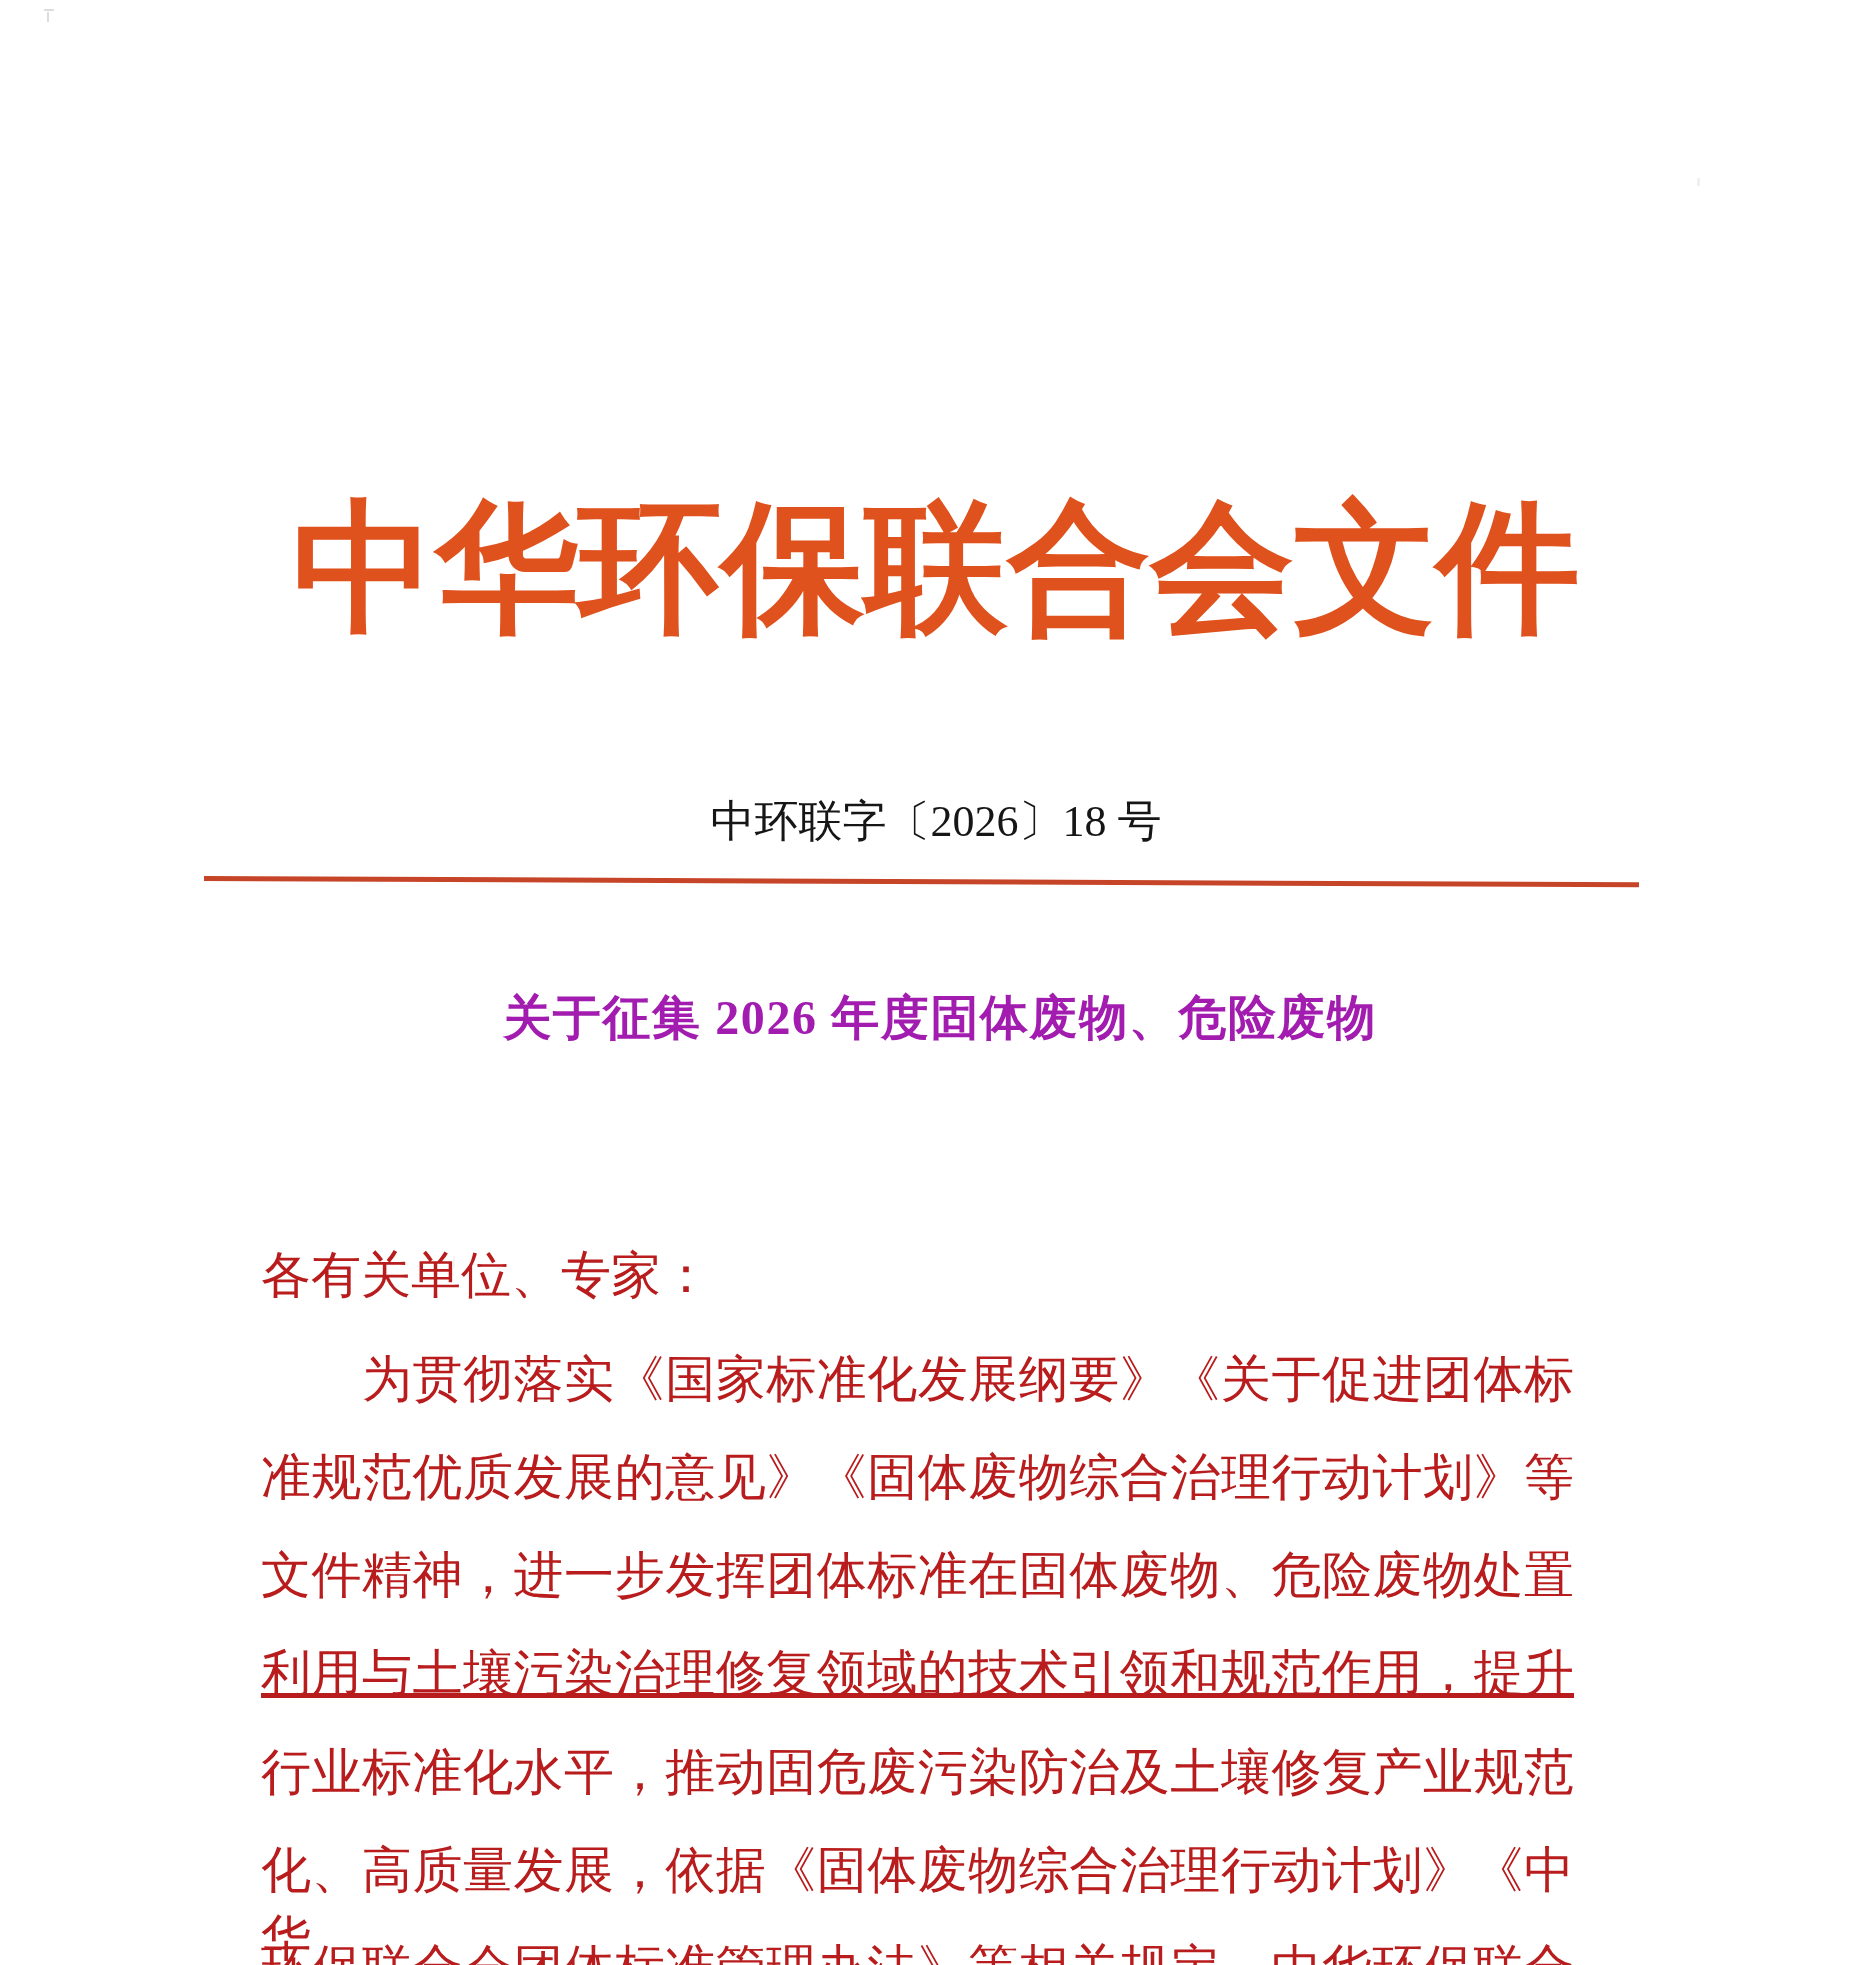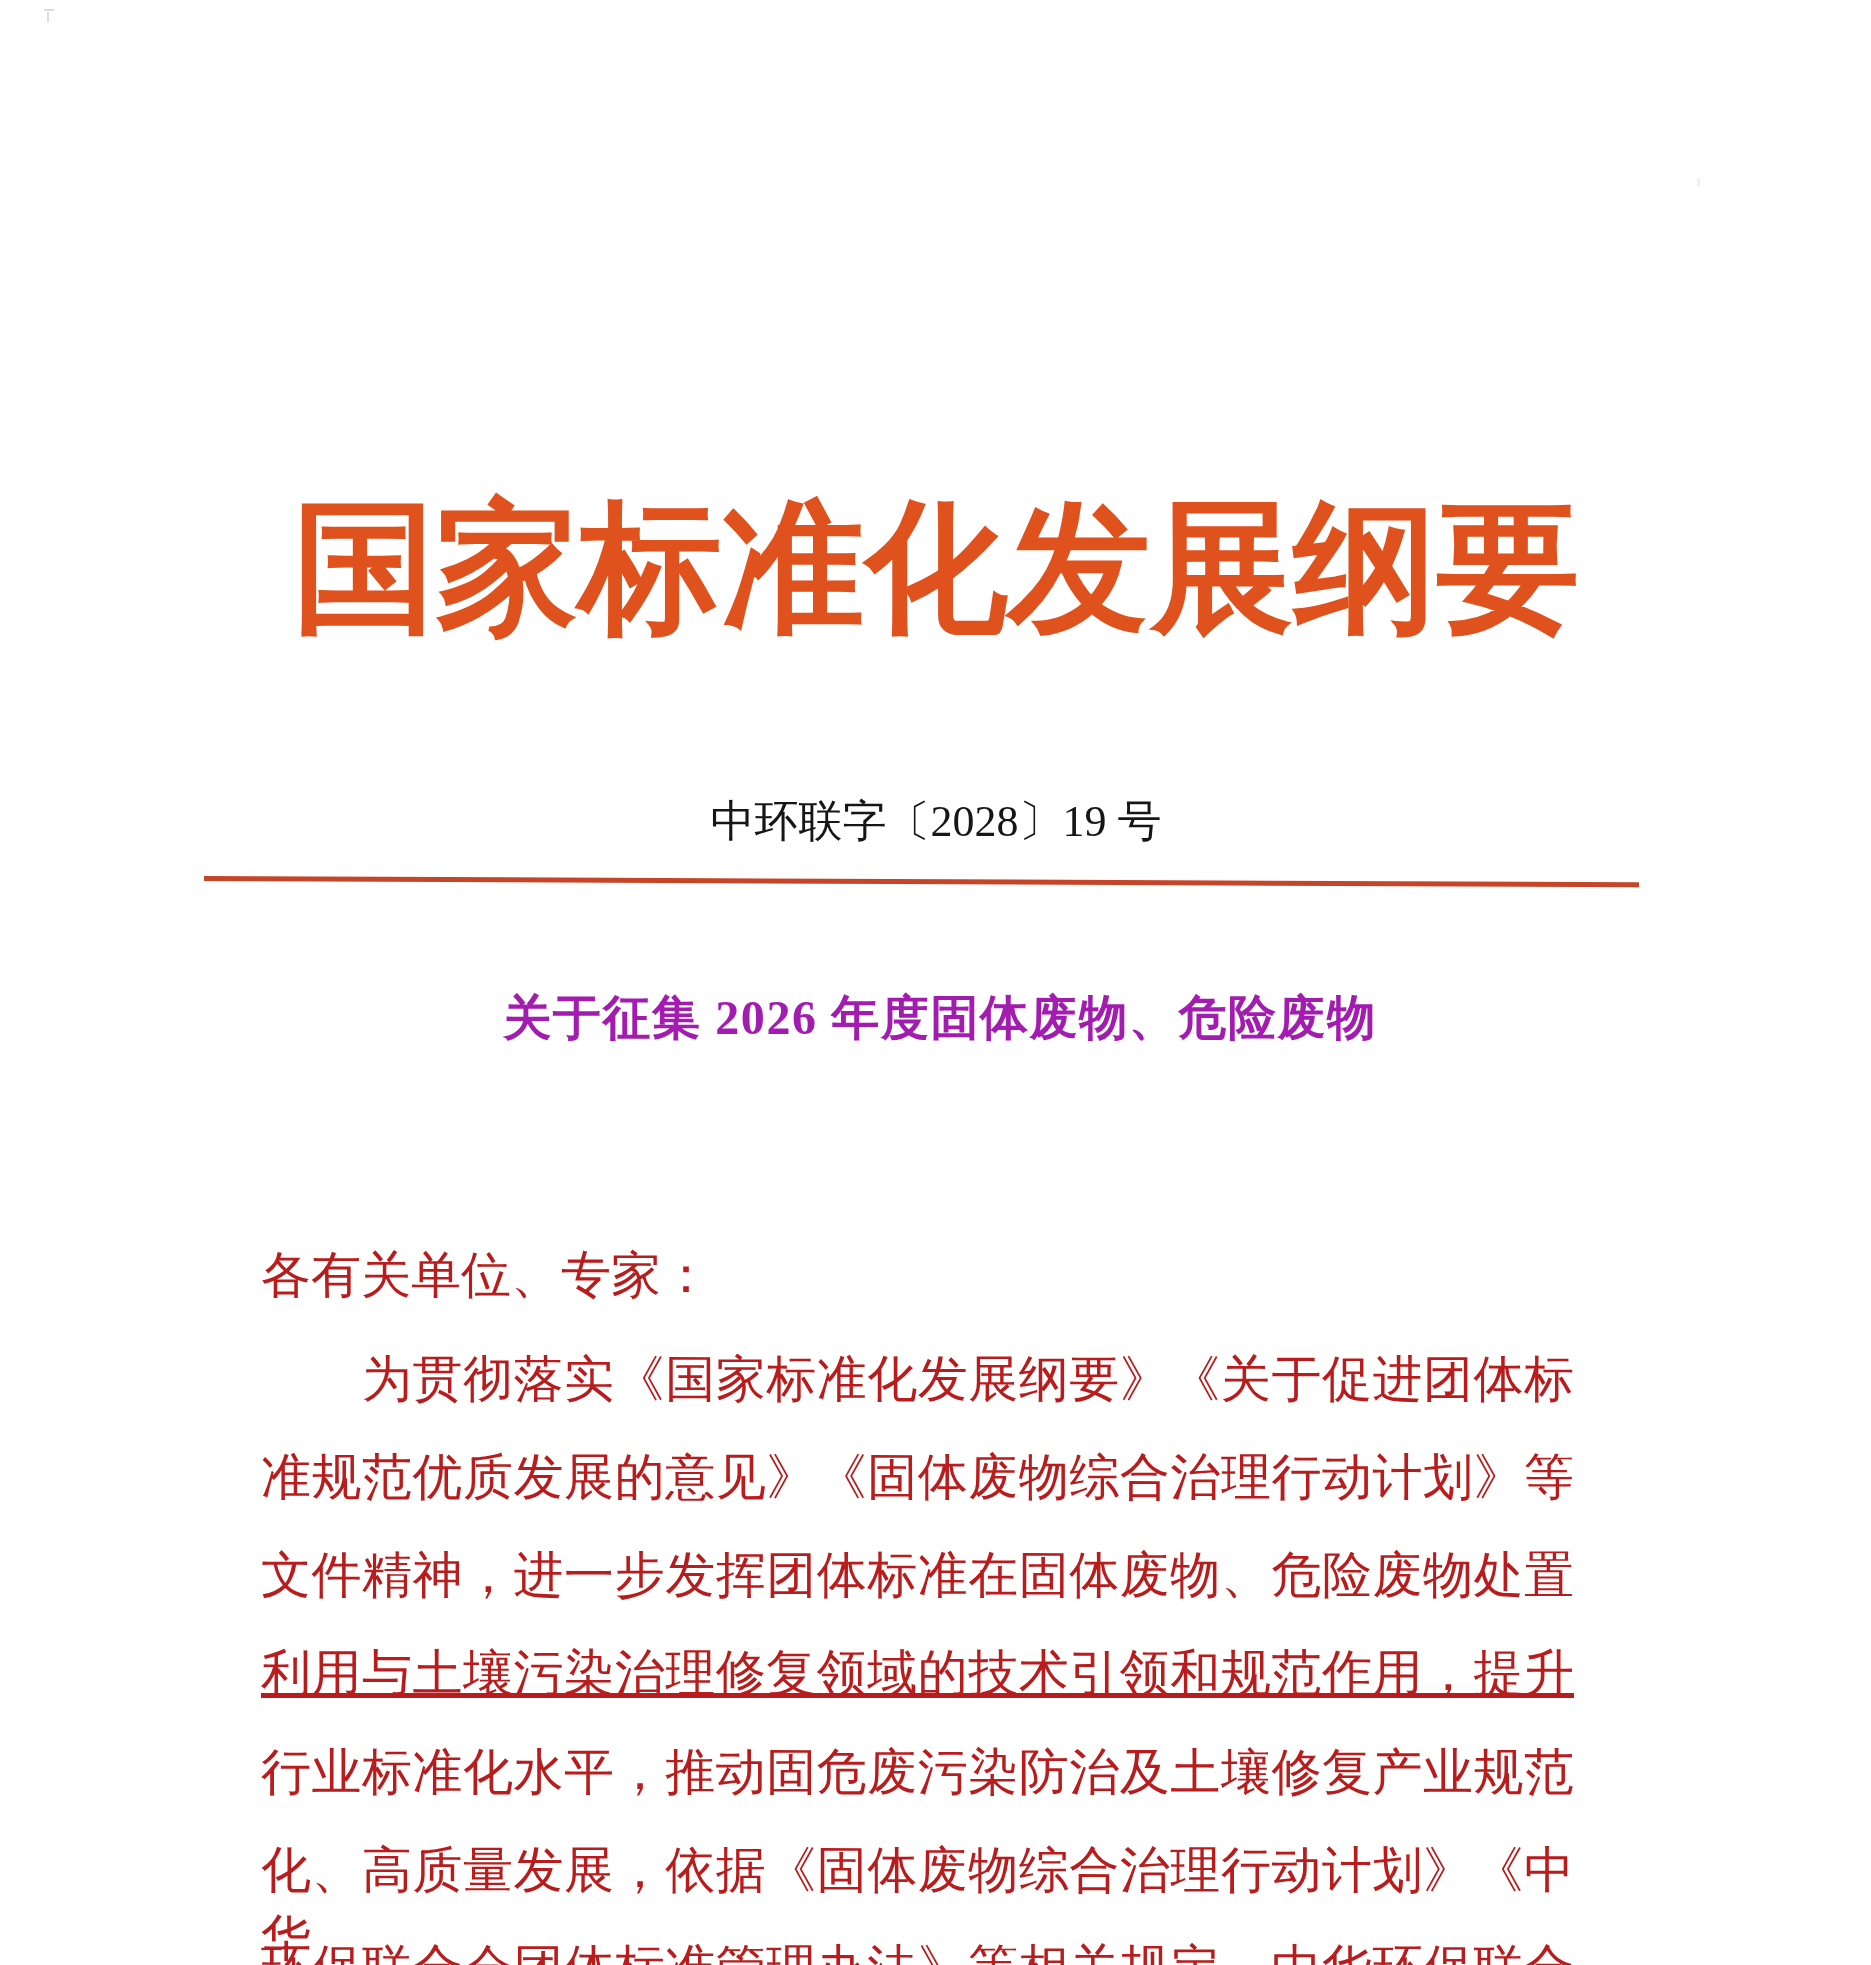--- a/index.html
+++ b/index.html
@@ -105,23 +105,23 @@
 </head>
 <body>
 
 <div class="page">
 
   <div class="speck speck-1"></div>
   <div class="speck speck-2"></div>
   <div class="speck speck-3"></div>
   <div class="speck speck-4"></div>
 
-  <div class="org-title">国家标准化发展纲要</div>
+  <div class="org-title">中华环保联合会文件</div>
 
-  <div class="doc-number">中环联字〔2028〕19 号</div>
+  <div class="doc-number">中环联字〔2026〕18 号</div>
 
   <div class="red-rule"></div>
 
   <div class="notice-title-line1">关于征集 2026 年度固体废物、危险废物</div>
 
   <div class="body-line salutation">各有关单位、专家：</div>
 
   <div class="body-line p1-l0 indent2 justify-full">为贯彻落实《国家标准化发展纲要》《关于促进团体标</div>
   <div class="body-line p1-l1 justify-full">准规范优质发展的意见》《固体废物综合治理行动计划》等</div>
   <div class="body-line p1-l2 justify-full">文件精神，进一步发挥团体标准在固体废物、危险废物处置</div>

